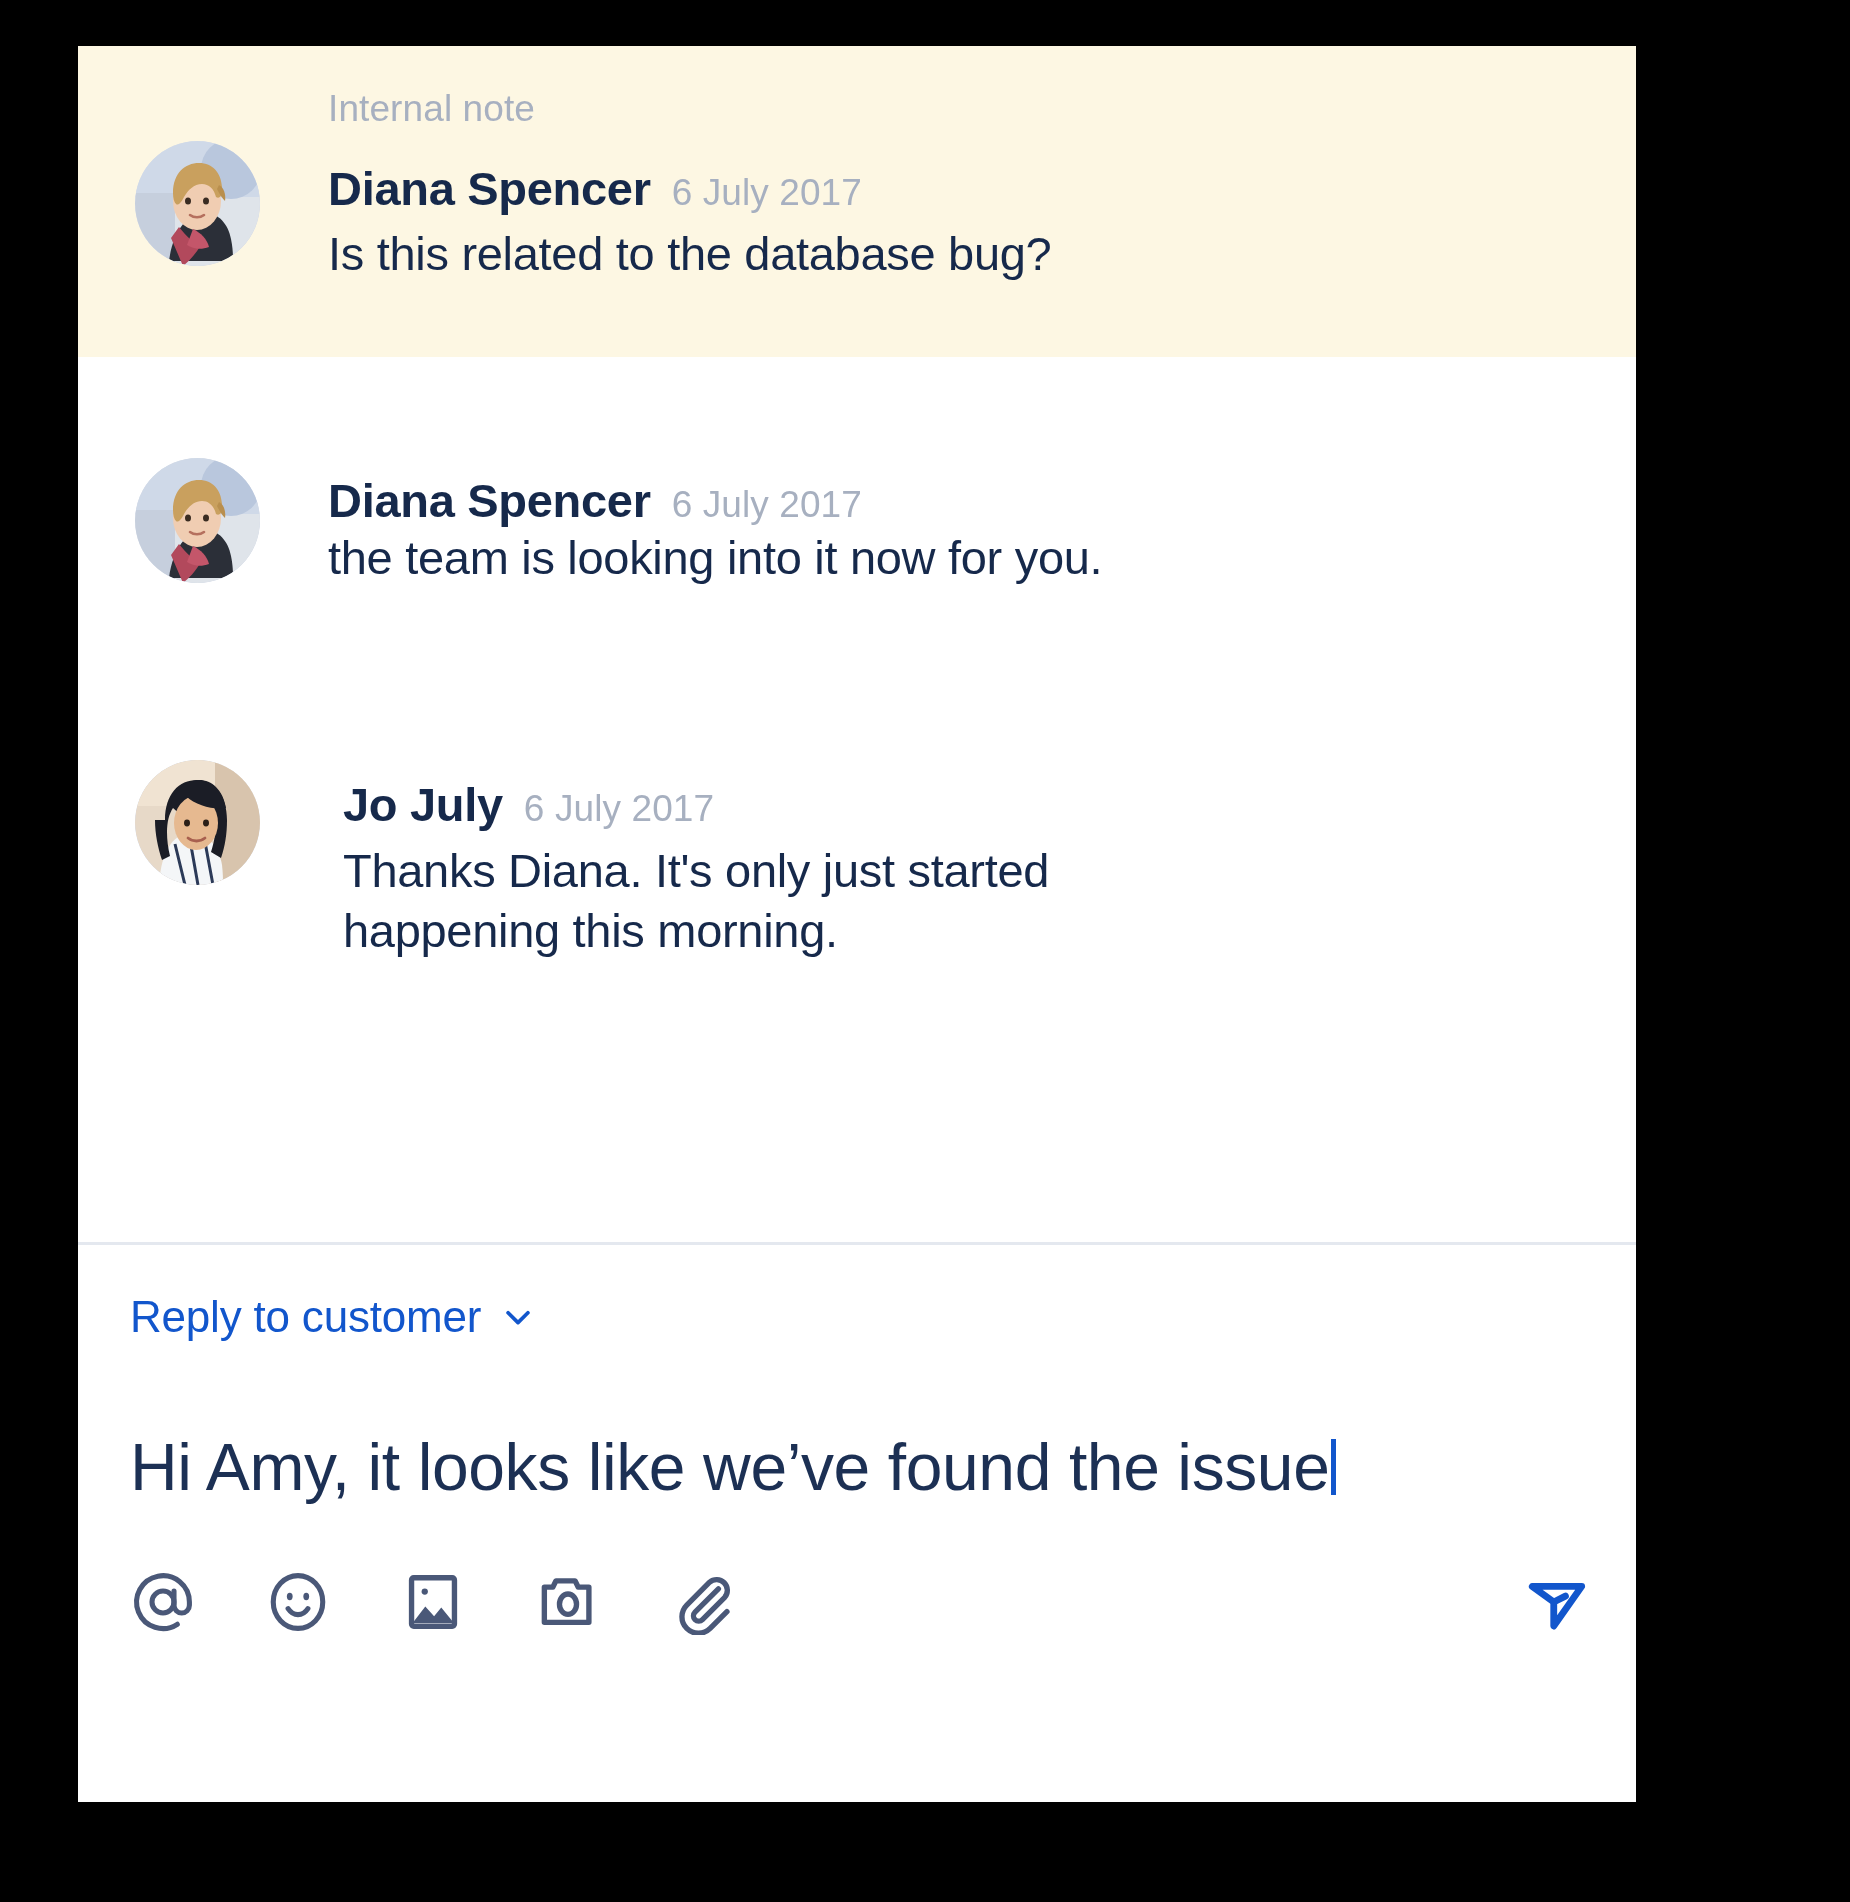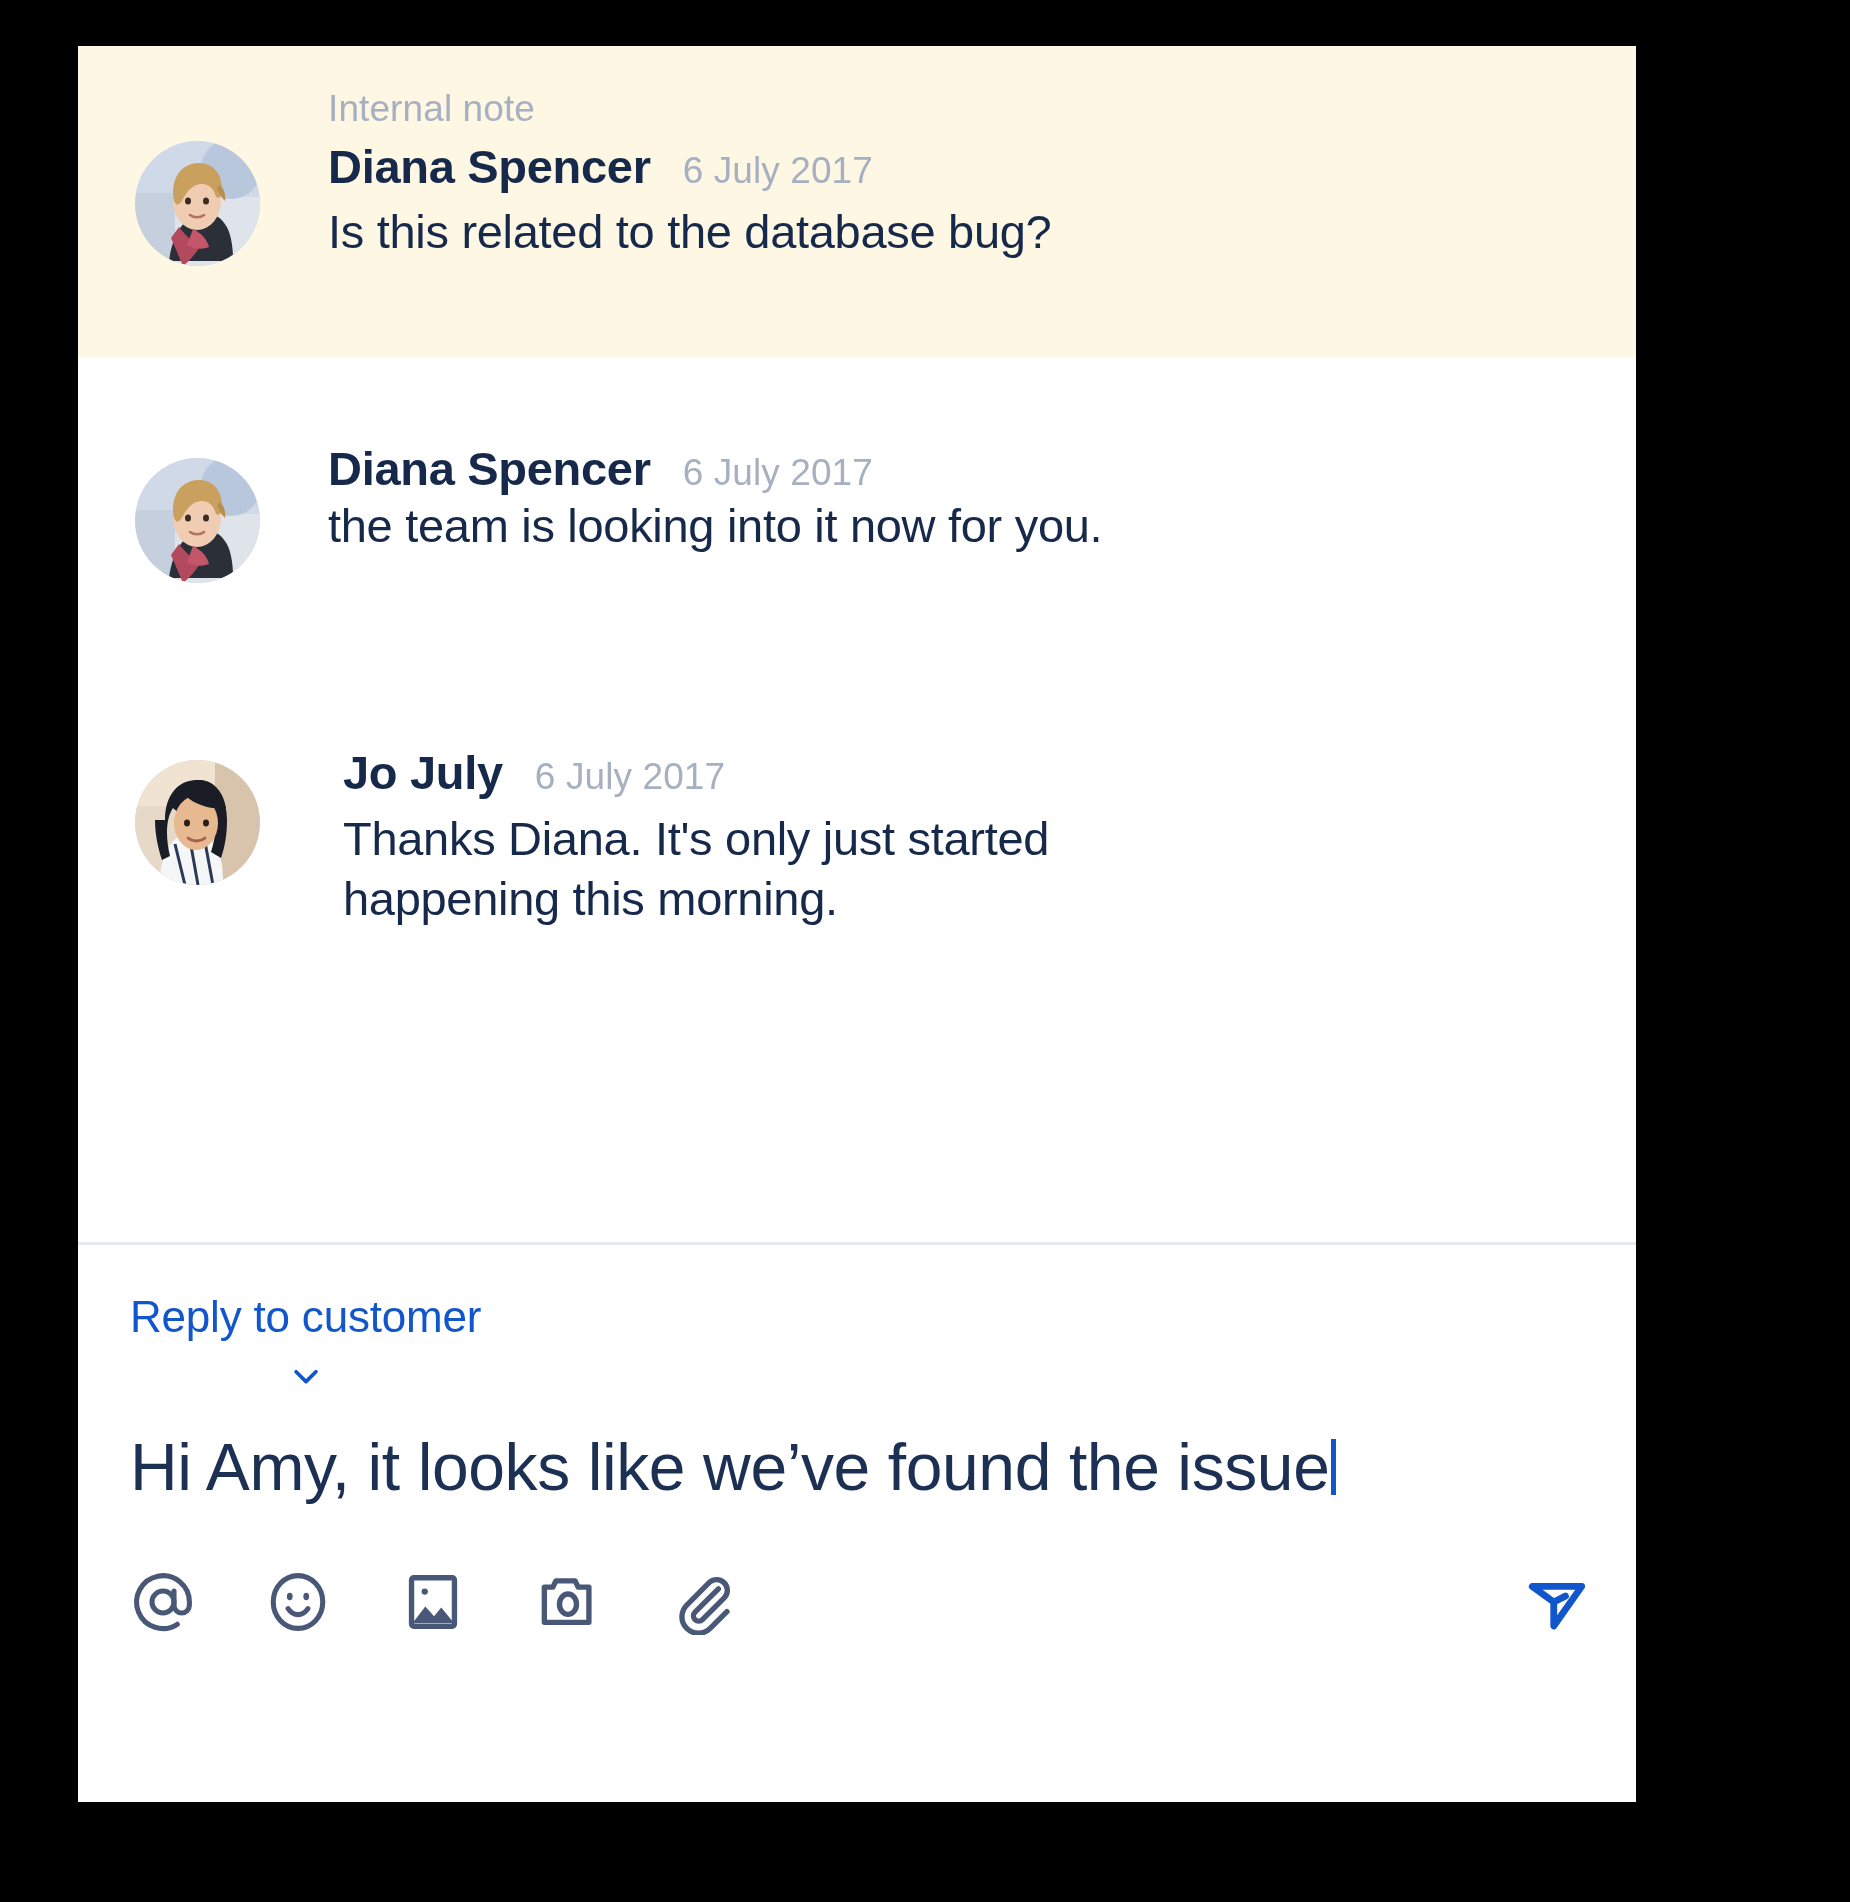--- a/index.html
+++ b/index.html
@@ -68,21 +68,22 @@
     font-size: 37px;
     color: #a7b0c0;
     letter-spacing: 0.1px;
     line-height: 1.15;
     margin-bottom: 10px;
   }
 
   .name-line {
     display: flex;
     align-items: baseline;
-    gap: 32px;
+    gap: 21px;
+    margin-top: 32px;
   }
 
   .author {
     font-size: 47px;
     font-weight: bold;
     color: #16294b;
     letter-spacing: -0.3px;
     line-height: 1.12;
     white-space: nowrap;
   }
@@ -152,21 +153,20 @@
   }
 
   .reply-select {
     position: absolute;
     left: 52px;
     top: 50px;
     display: flex;
     align-items: center;
     gap: 20px;
     cursor: pointer;
-    flex-direction: column;
   }
 
   .reply-label {
     font-size: 44px;
     color: #1256cc;
     letter-spacing: -0.2px;
     line-height: 1;
   }
 
   .chev {

